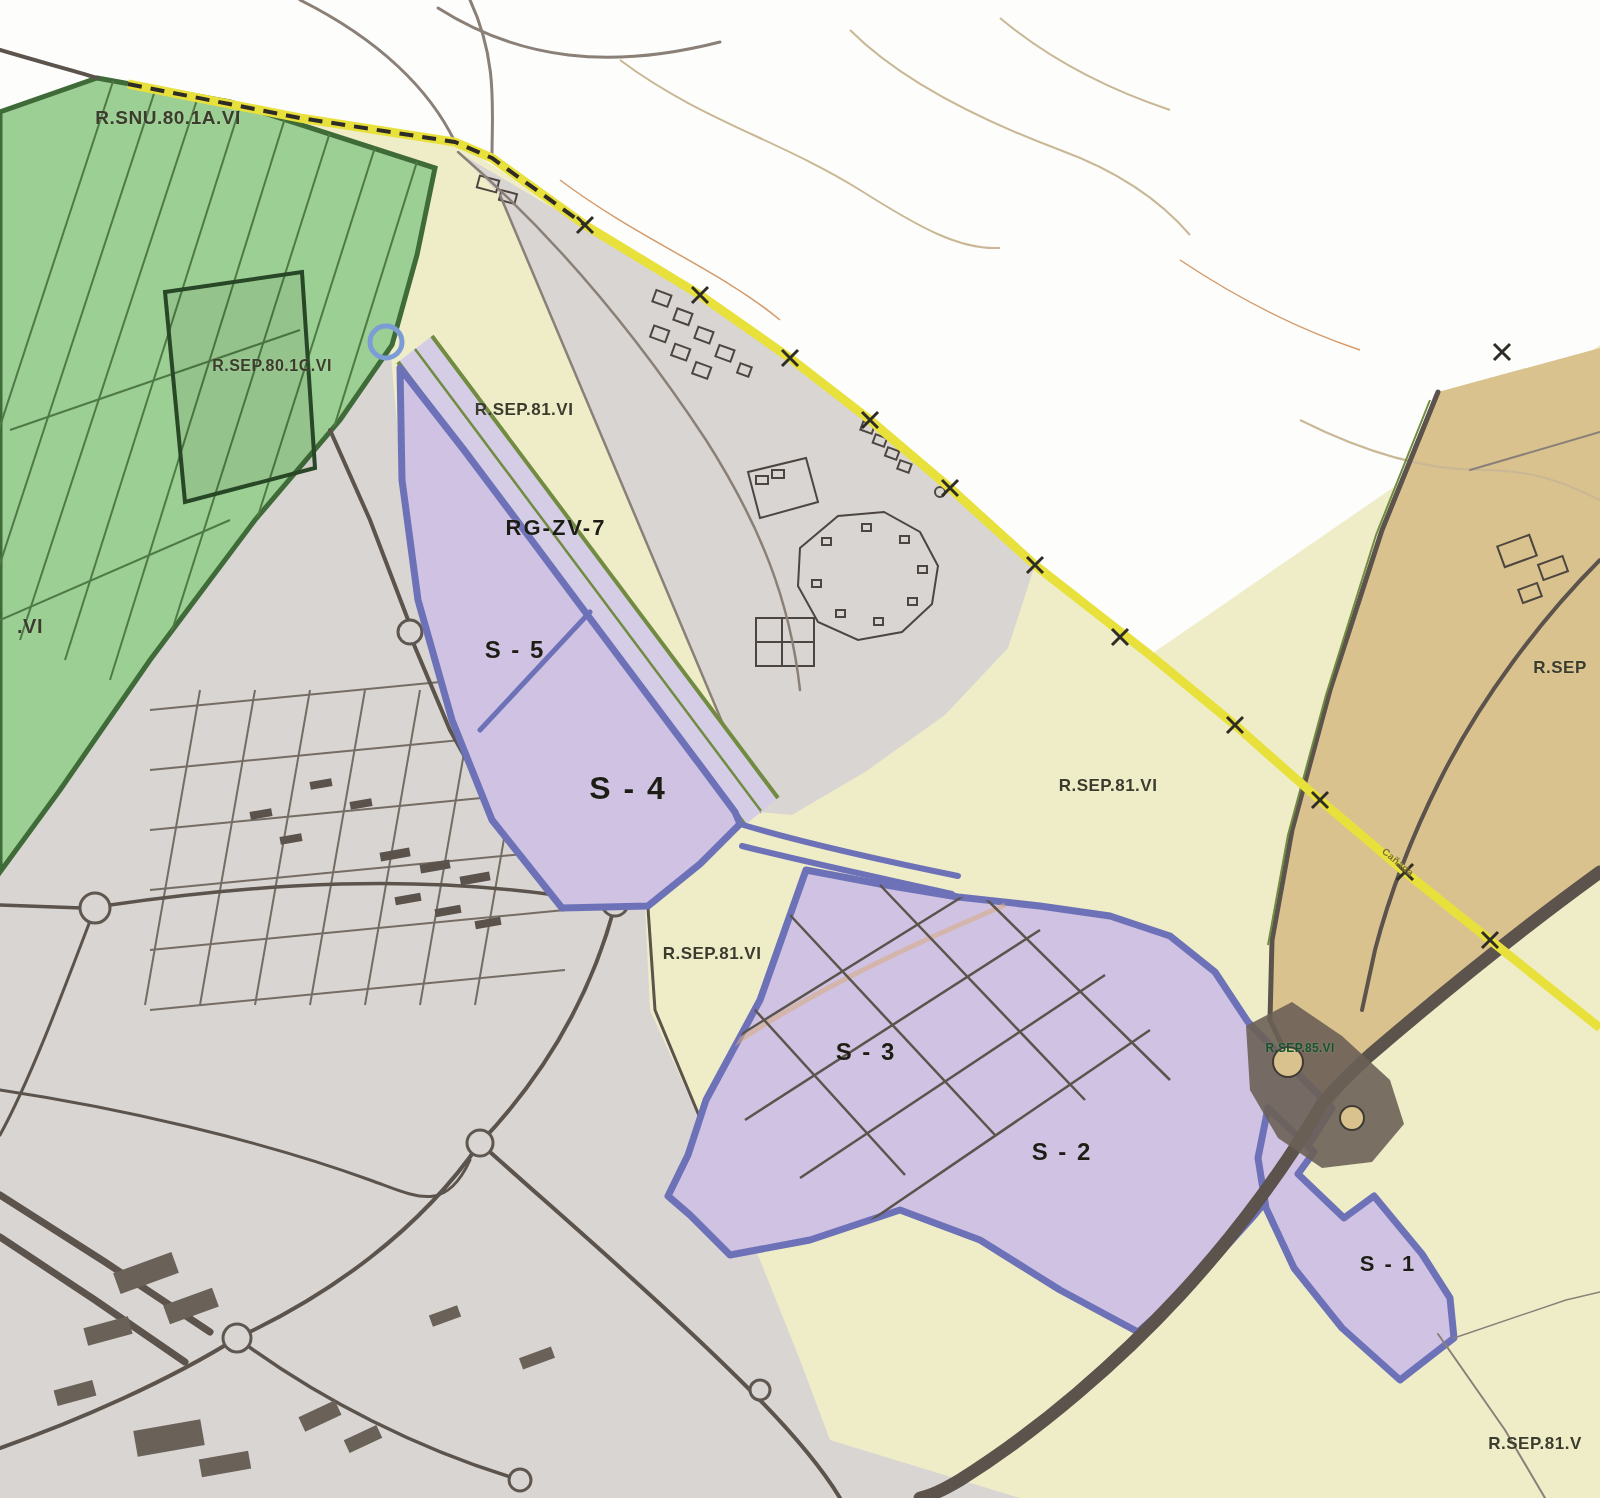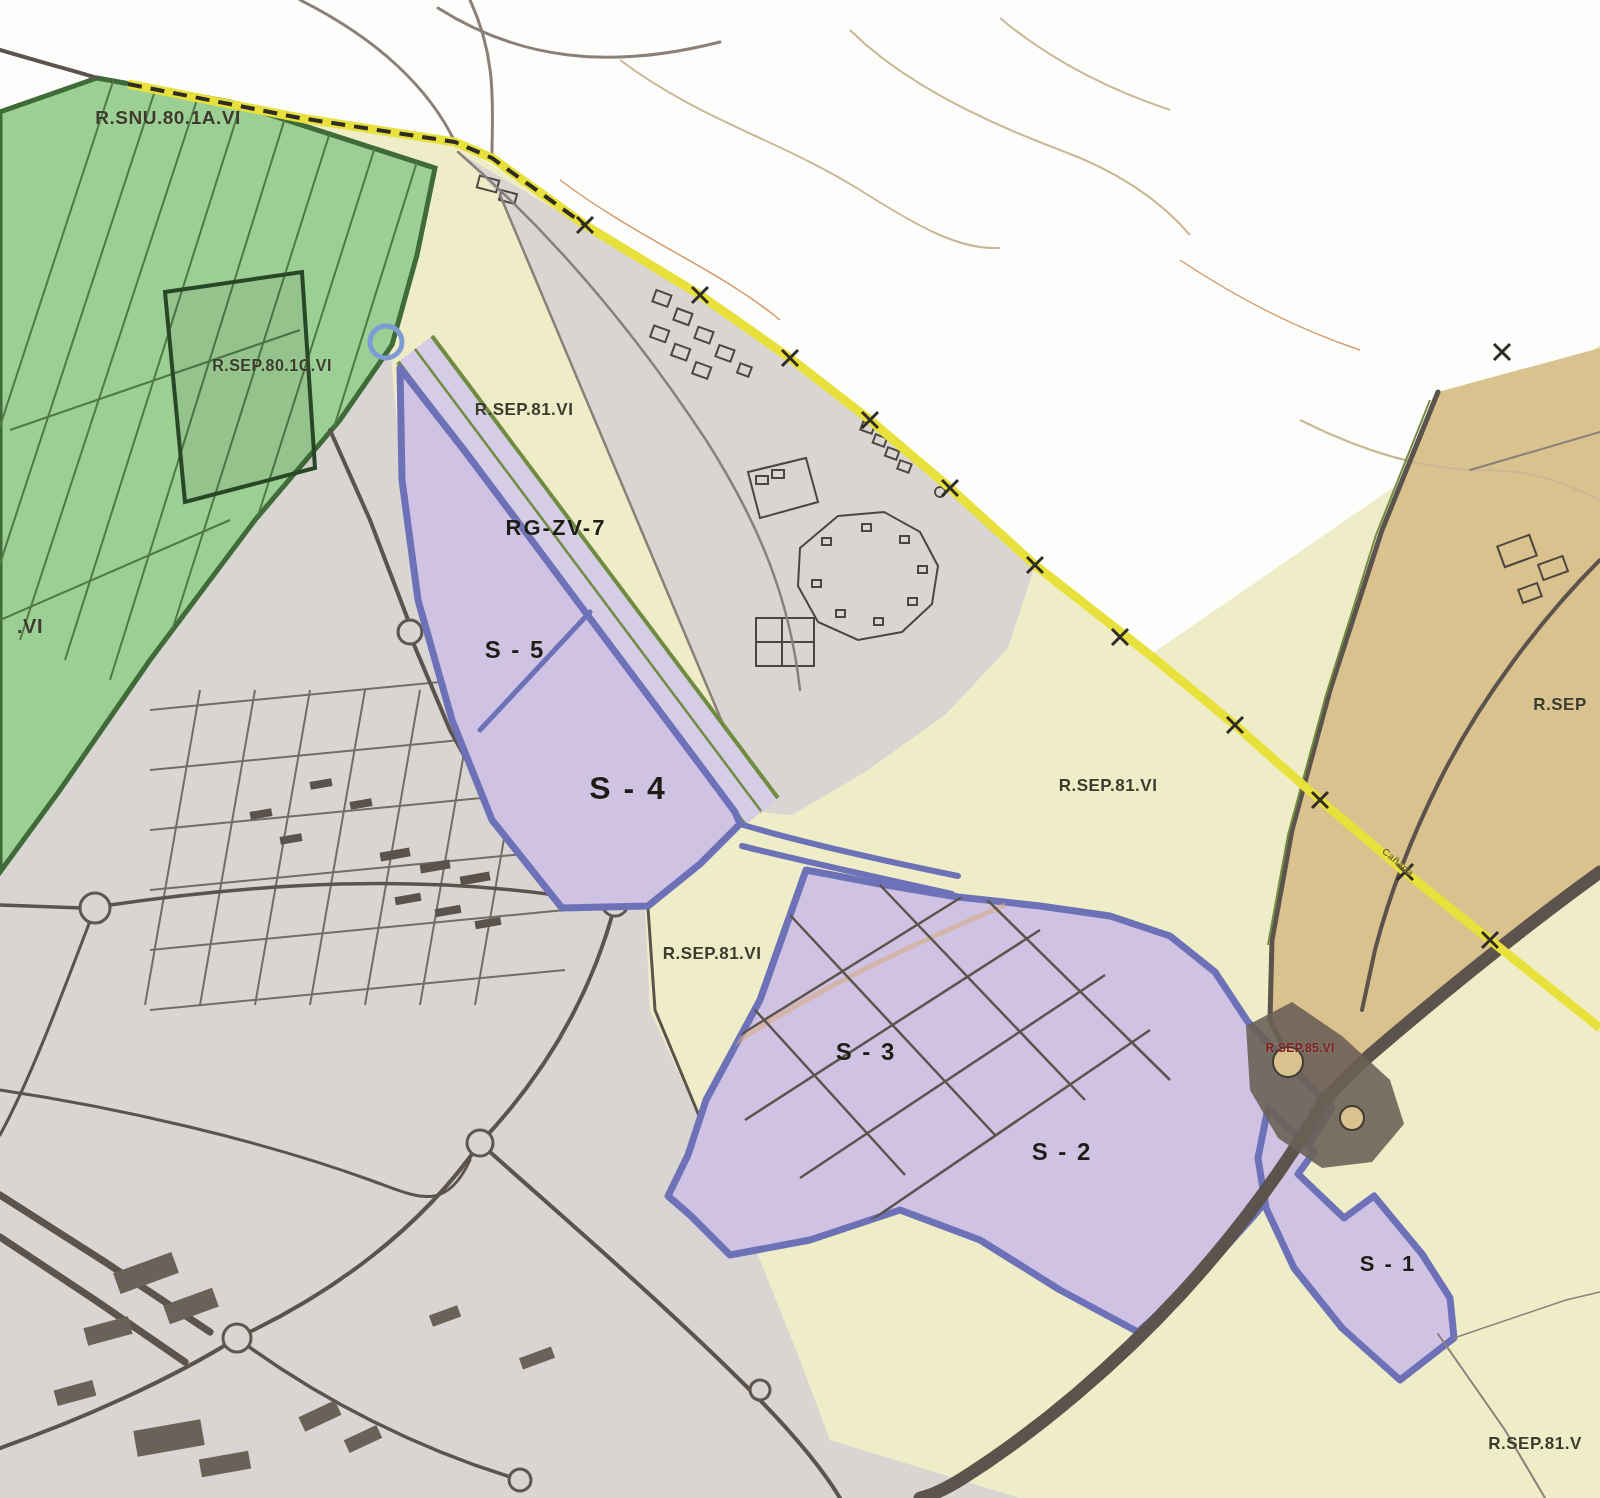--- a/index.html
+++ b/index.html
@@ -274,18 +274,18 @@
 <div class="map-label" style="left:30px;top:600px;font-size:20px;margin-top:26px;">.VI</div>
 <div class="map-label" style="left:524px;top:410px;font-size:17px;">R.SEP.81.VI</div>
 <div class="map-label sector" style="left:556px;top:528px;font-size:22px;">RG-ZV-7</div>
 <div class="map-label sector" style="left:515px;top:650px;font-size:24px;">S - 5</div>
 <div class="map-label sector" style="left:628px;top:788px;font-size:32px;">S - 4</div>
 <div class="map-label" style="left:1108px;top:786px;font-size:17px;">R.SEP.81.VI</div>
 <div class="map-label" style="left:712px;top:954px;font-size:17px;">R.SEP.81.VI</div>
 <div class="map-label sector" style="left:866px;top:1052px;font-size:24px;">S - 3</div>
 <div class="map-label sector" style="left:1062px;top:1152px;font-size:24px;">S - 2</div>
 <div class="map-label sector" style="left:1388px;top:1264px;font-size:22px;">S - 1</div>
-<div class="map-label small" style="left:1300px;top:1048px;color:#7f1d1d;">R.SEP.85.VI</div>
-<div class="map-label" style="left:1560px;top:668px;font-size:17px;margin-top:37px;">R.SEP</div>
+<div class="map-label small" style="left:1300px;top:1048px;color:#14532d;">R.SEP.85.VI</div>
+<div class="map-label" style="left:1560px;top:668px;font-size:17px;">R.SEP</div>
 <div class="map-label" style="left:1518px;top:1444px;font-size:17px;margin-left:17px;">R.SEP.81.V</div>
 <div class="map-label small" style="left:1398px;top:862px;transform:translate(-50%,-50%) rotate(40deg);color:#7d7030;font-size:10px;">Cañada</div>
 
 </div>
 
 </body></html>

